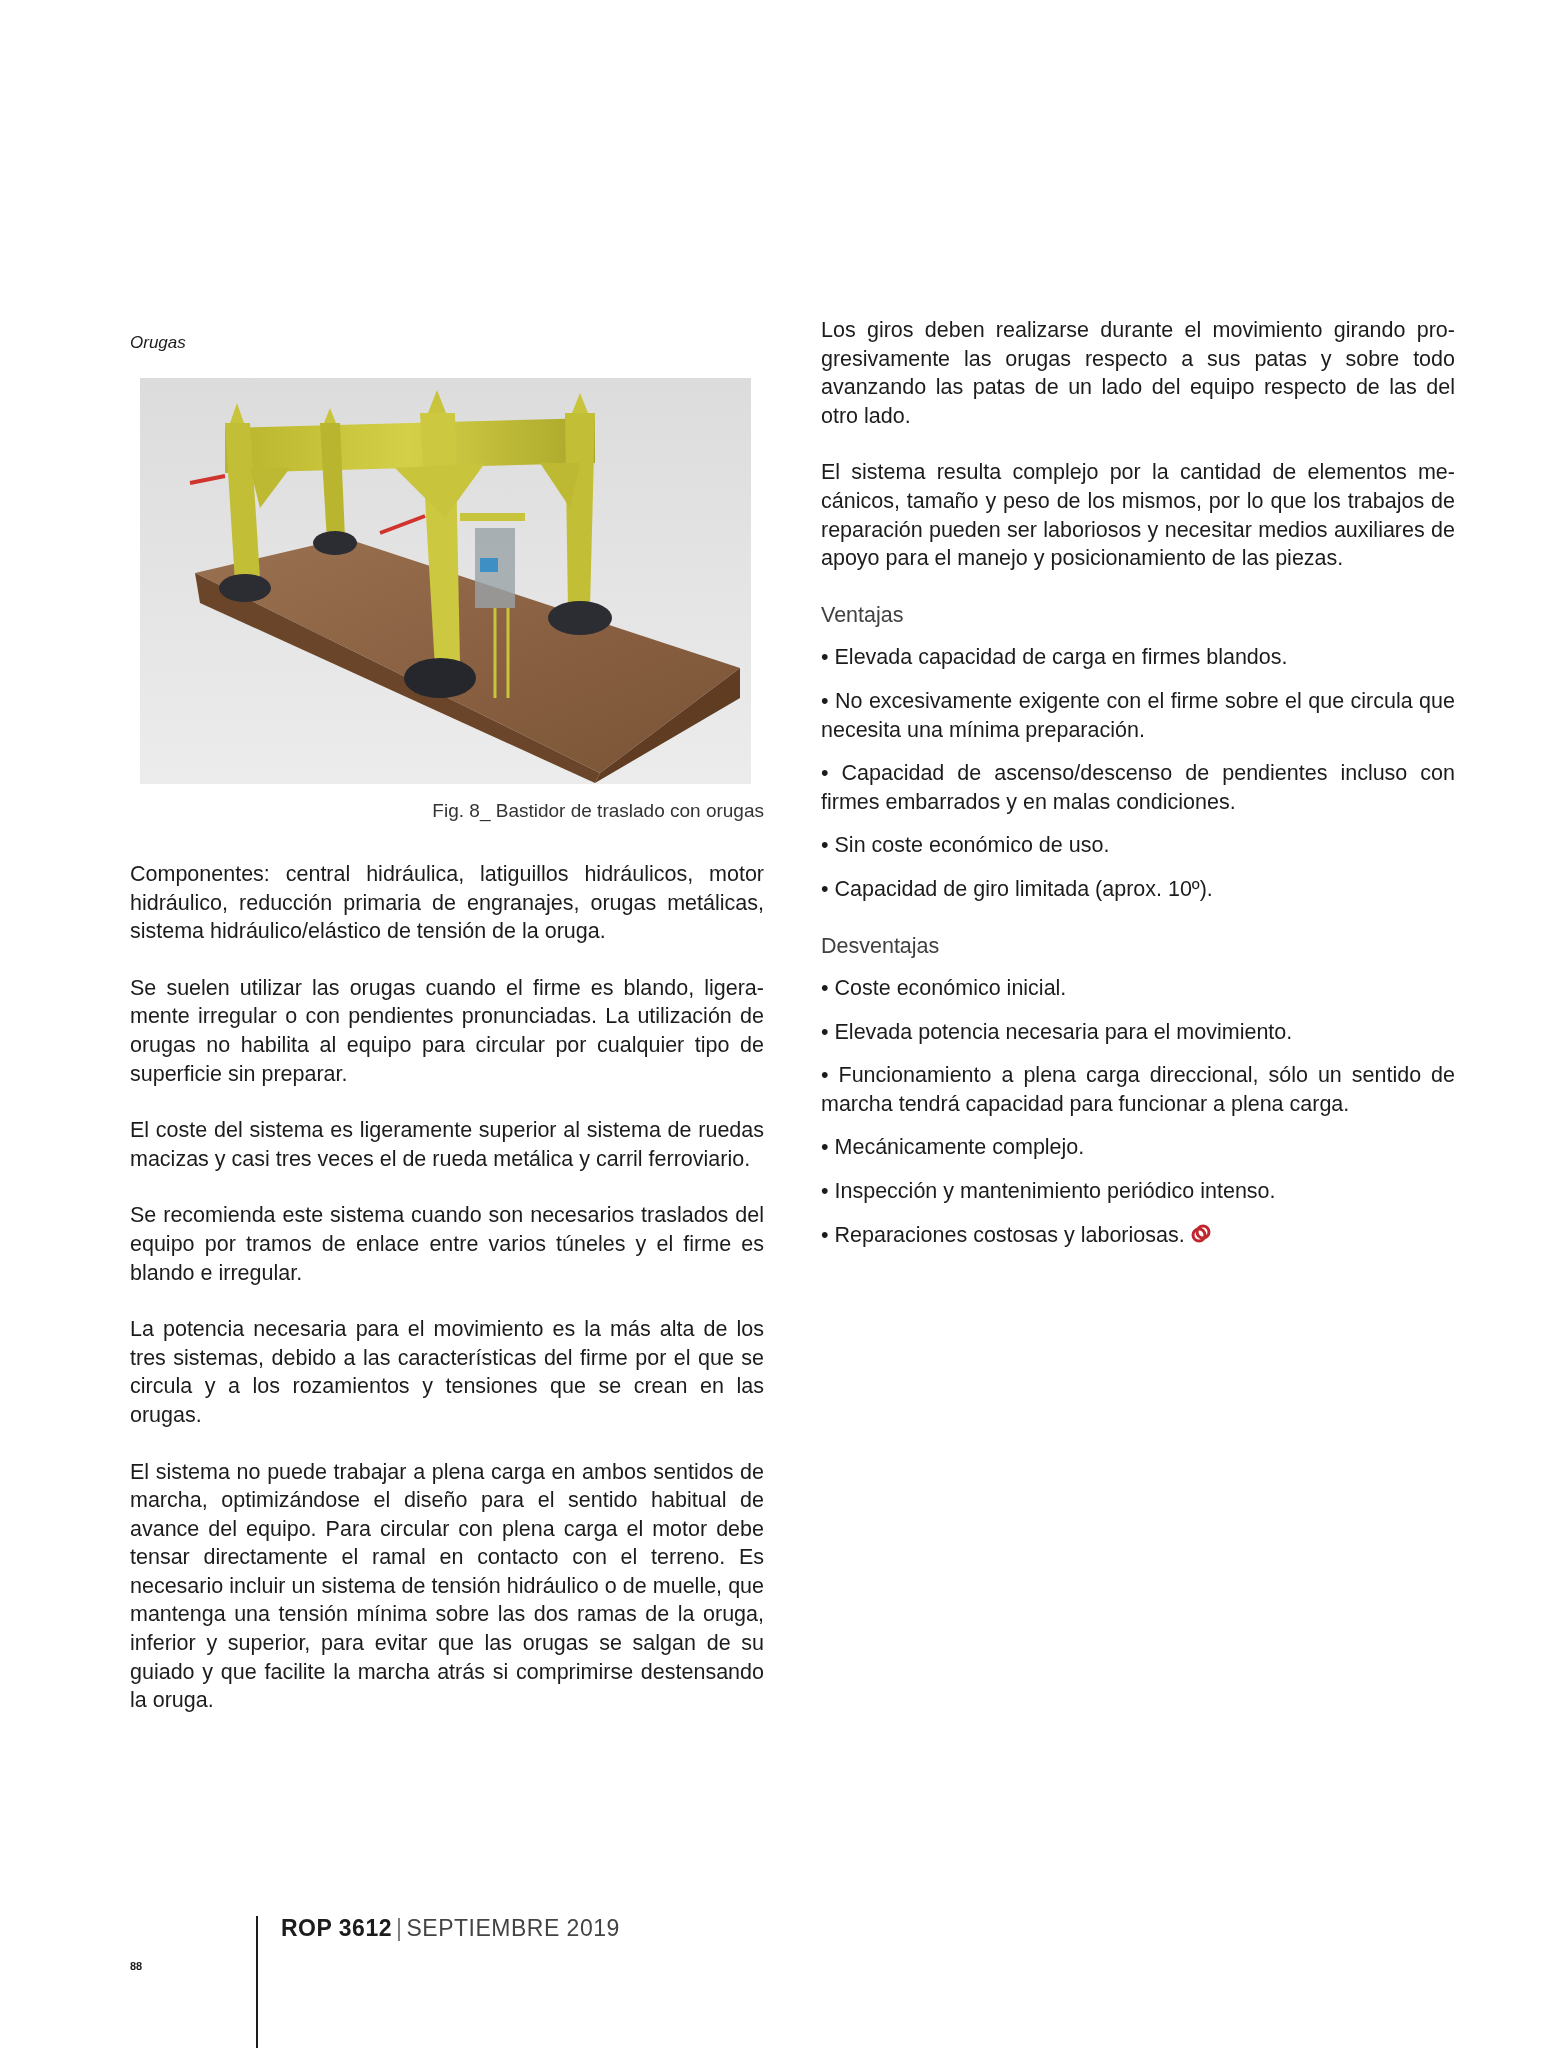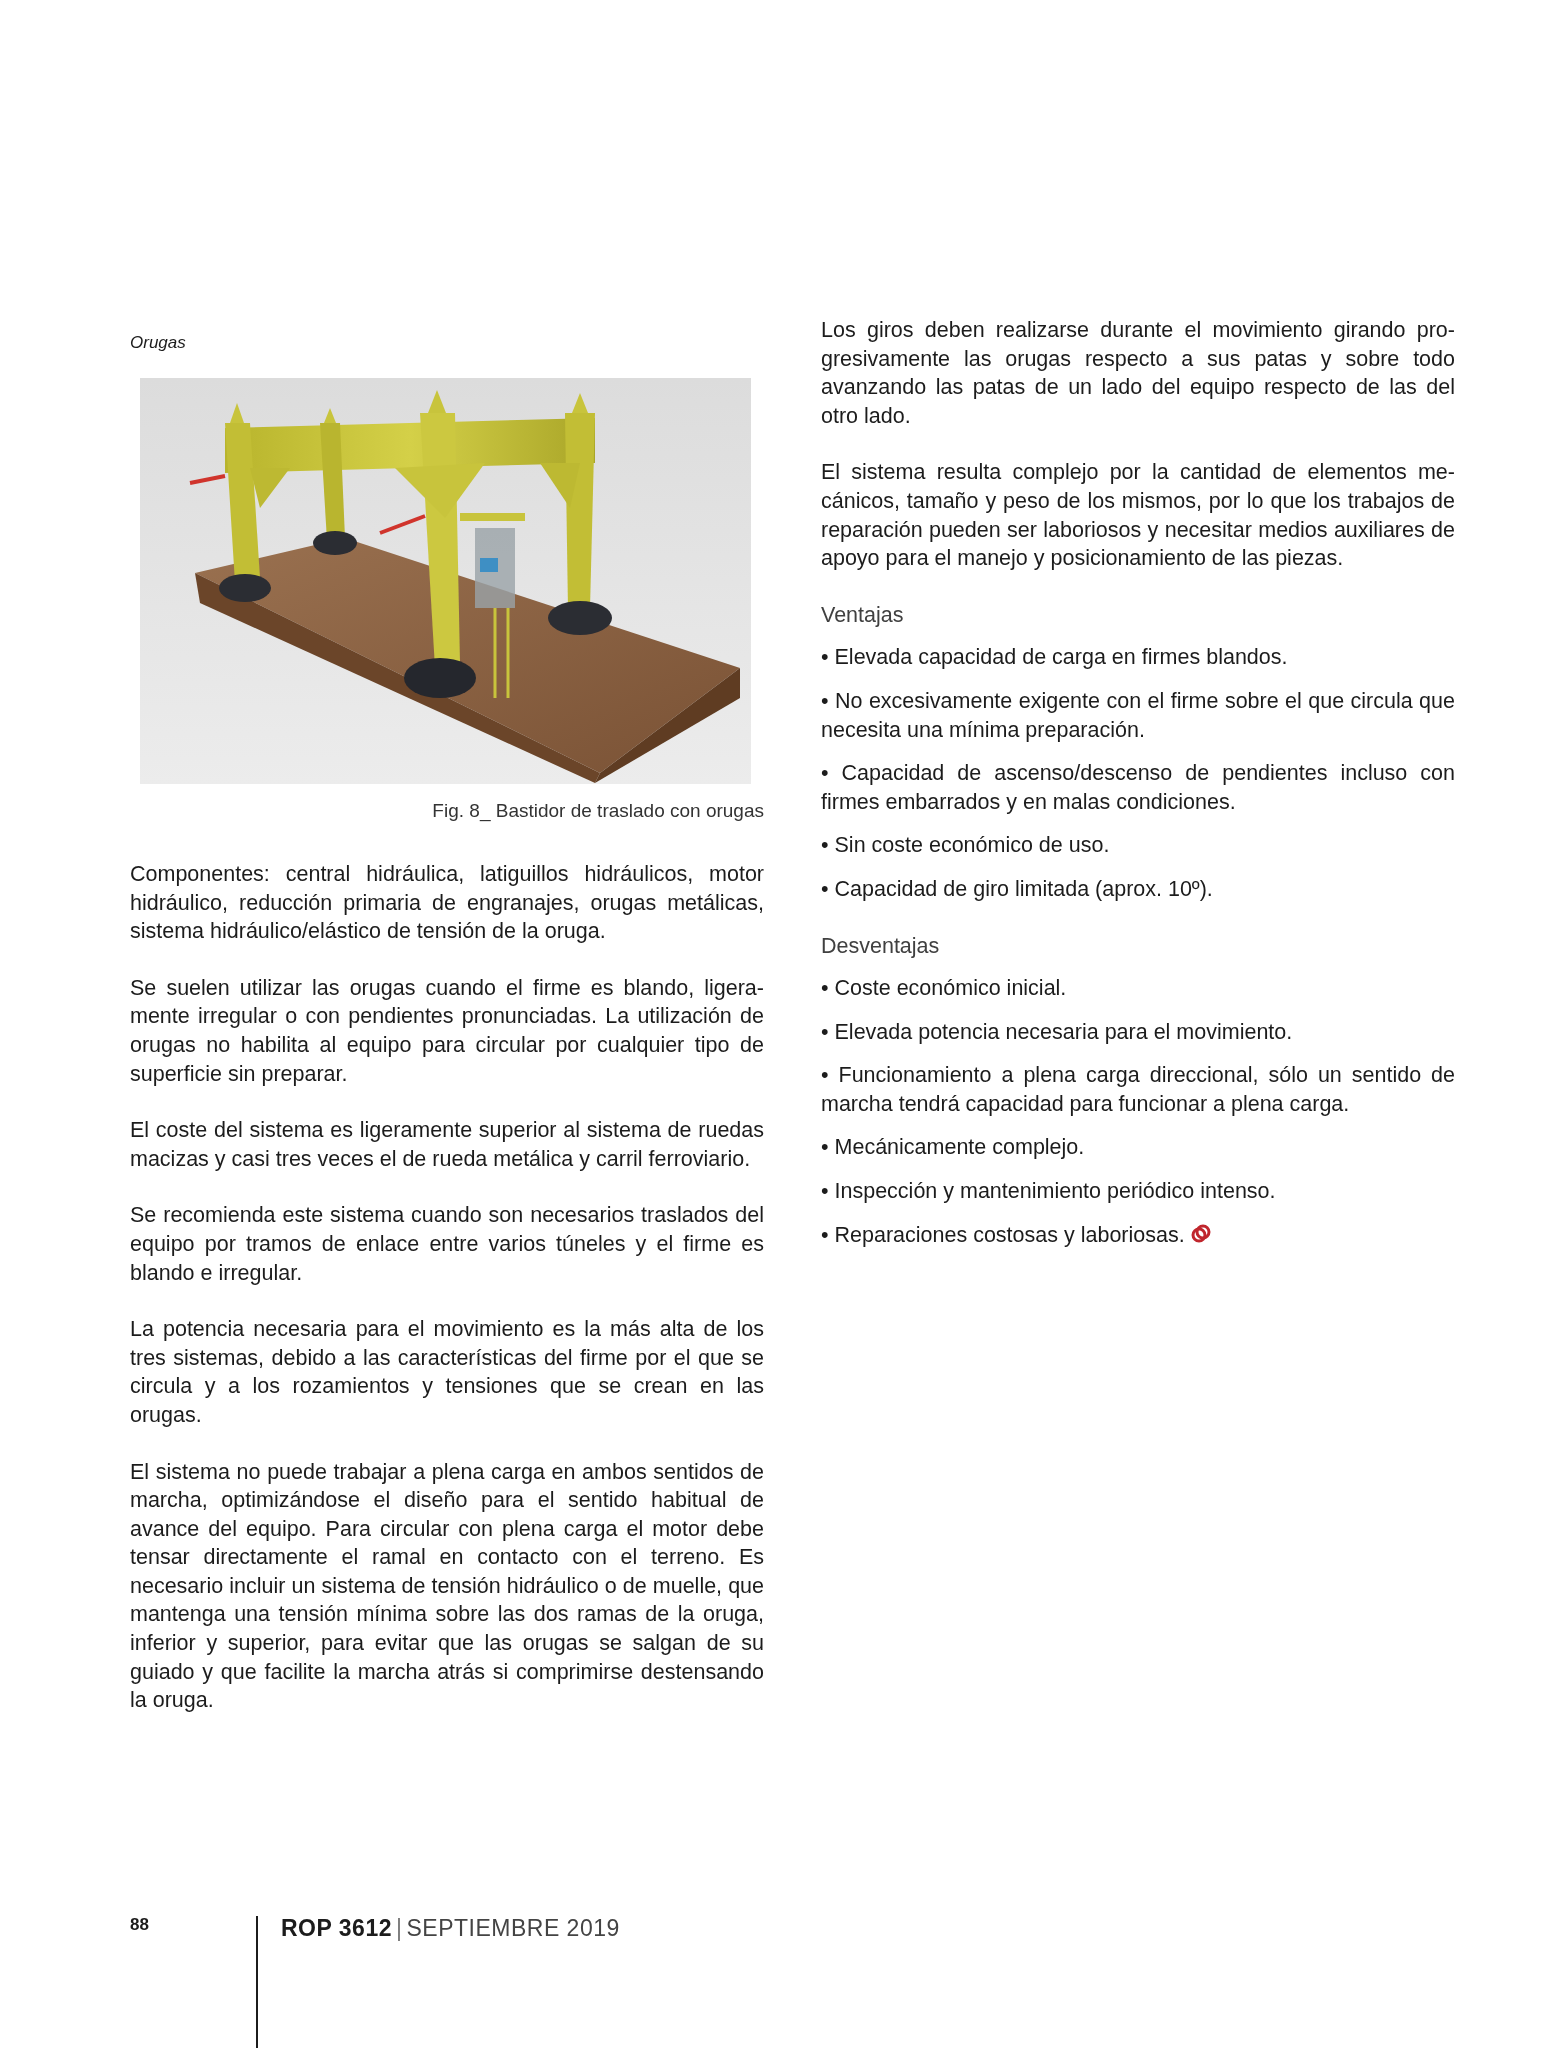--- a/index.html
+++ b/index.html
@@ -15,21 +15,21 @@
               background: #e3e3e3; overflow: hidden; }
     .figure svg { display: block; width: 100%; height: 100%; }
     .caption { position: absolute; left: 390px; top: 800px; width: 374px; text-align: right;
                font-size: 19px; color: #333; }
     .left-body { position: absolute; left: 130px; top: 860px; width: 634px; font-size: 21.5px; line-height: 28.6px; }
     .list-heading { margin: 0 0 14px 0; font-size: 21.5px; color: #404040; }
     ul.bullets { list-style: none; margin: 12px 0 28px 0; padding: 0; }
     ul.bullets li { margin-bottom: 15px; text-align: justify; }
     ul.bullets li::before { content: "\2022\00a0"; }
     .end-mark { display: inline-block; vertical-align: -2px; width: 20px; height: 20px; margin-left: 6px; }
-    .footer-page { position: absolute; left: 130px; top: 1915px; font-size: 17px; font-weight: bold; color: #1c1c1c; }
+    .footer-page { position: absolute; left: 130px; top: 1960px; font-size: 11px; font-weight: bold; color: #1c1c1c; }
     .footer-rule { position: absolute; left: 256px; top: 1916px; width: 2px; height: 132px; background: #1c1c1c; }
     .footer-pub { position: absolute; left: 281px; top: 1915px; font-size: 23px; letter-spacing: 0.5px; }
     .footer-pub .pub-name { font-weight: bold; }
     .footer-pub .pub-sep { color: #777; margin: 0 4px; }
     .footer-pub .pub-date { color: #444; }
   </style>
 </head>
 <body>
 
 <div class="col col-left">

